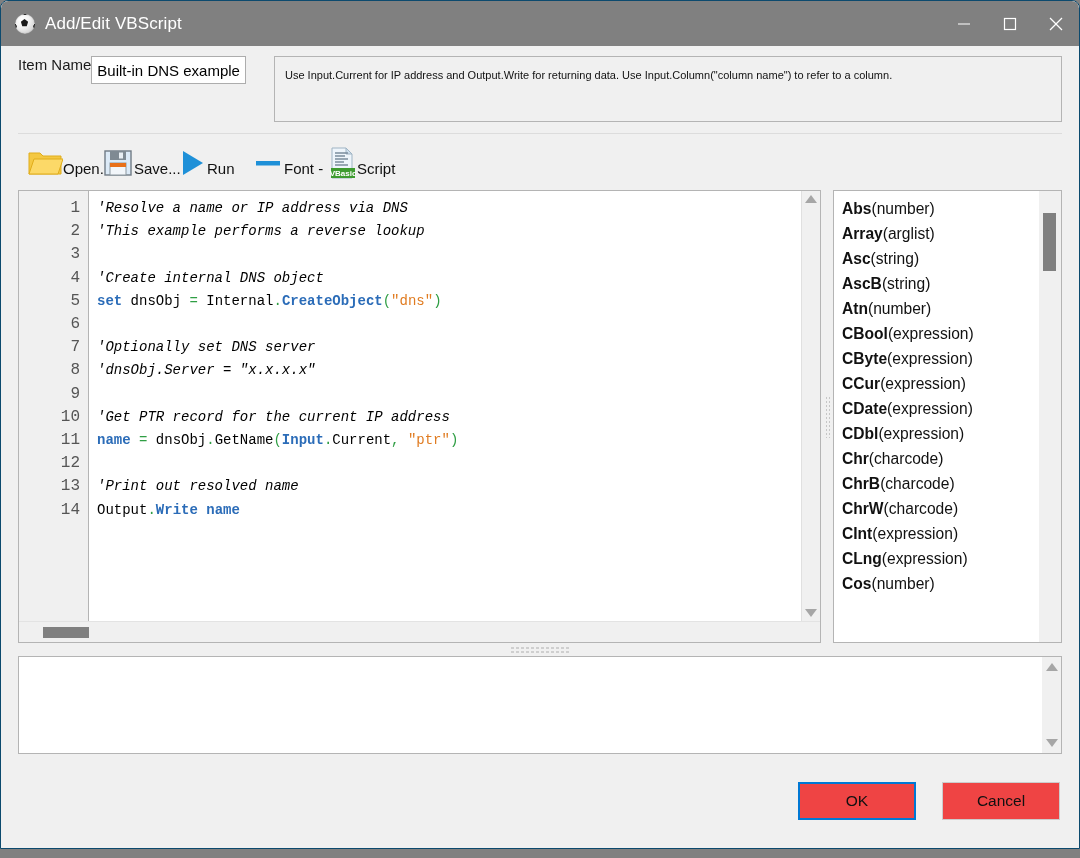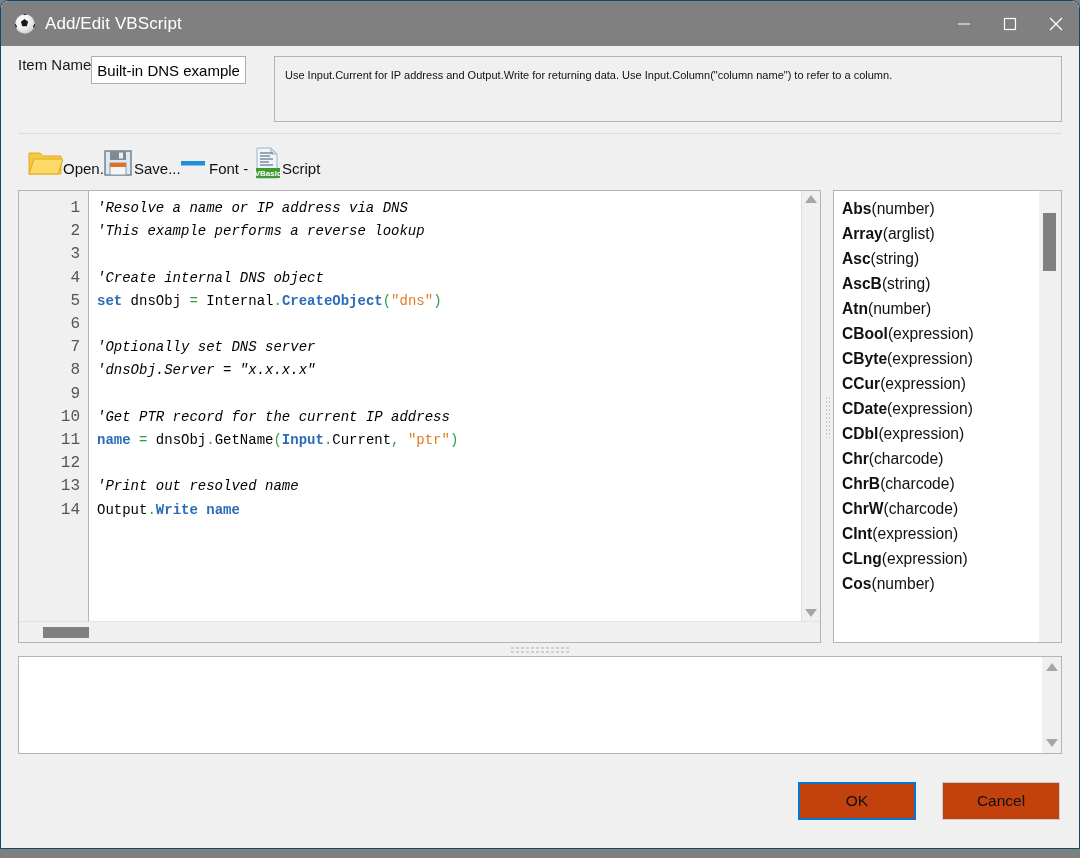--- a/index.html
+++ b/index.html
@@ -313,21 +313,21 @@
   .footer {
     flex: 1;
     display: flex;
     align-items: center;
     justify-content: flex-end;
     padding-right: 19px;
     gap: 26px;
   }
   .btn {
     width: 118px; height: 38px;
-    background: #c2410c;
+    background: #ef4444;
     border: 1px solid #cccccc;
     font-size: 15.5px;
     color: #111;
     display: flex; align-items: center; justify-content: center;
     box-sizing: border-box;
     font-family: "Liberation Sans", sans-serif;
   }
   .btn.primary {
     border: 2px solid #0078d4;
   }
@@ -388,20 +388,28 @@
           <rect x="3" y="3" width="26" height="24" fill="#dceaf7" stroke="#6f7b85" stroke-width="1.4"></rect>
           <rect x="8" y="3" width="16" height="9" fill="#7f8a93"></rect>
           <rect x="17" y="4.5" width="4" height="6" fill="#e8eef3"></rect>
           <rect x="8" y="15" width="16" height="12" fill="#f2f6fa" stroke="#8c979f" stroke-width="1"></rect>
           <rect x="8" y="15" width="16" height="4" fill="#e8701a"></rect>
         </svg>
       </div>
       <div class="tlabel">Save...</div>
     </div>
 
+    <div class="tbtn">
+      <div class="glyph">
+        <svg width="30" height="30" viewBox="0 0 30 30">
+          <path d="M6 3 L26 15 L6 27 Z" fill="#1e90d8"></path>
+        </svg>
+      </div>
+      <div class="tlabel">Run</div>
+    </div>
 
     <div class="tbtn">
       <div class="glyph">
         <svg width="32" height="30" viewBox="0 0 32 30">
           <rect x="4" y="13" width="24" height="4.5" fill="#1e90d8"></rect>
         </svg>
       </div>
       <div class="tlabel">Font -</div>
     </div>
 

